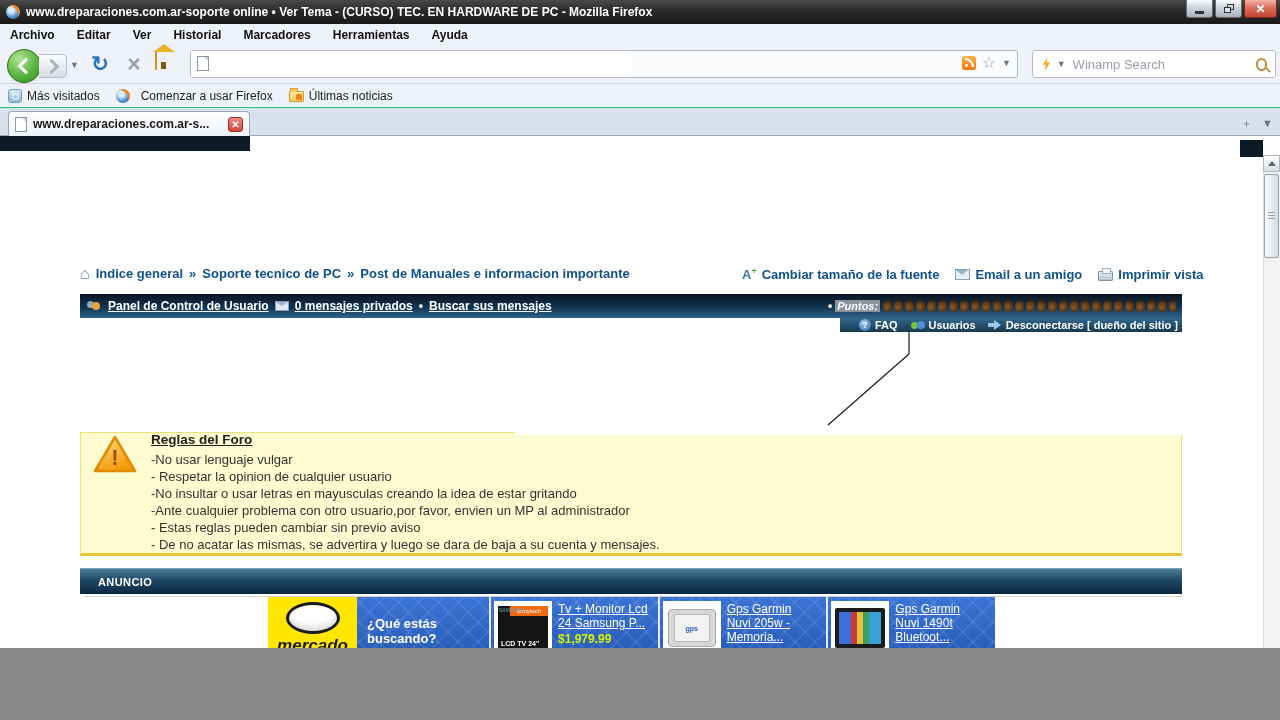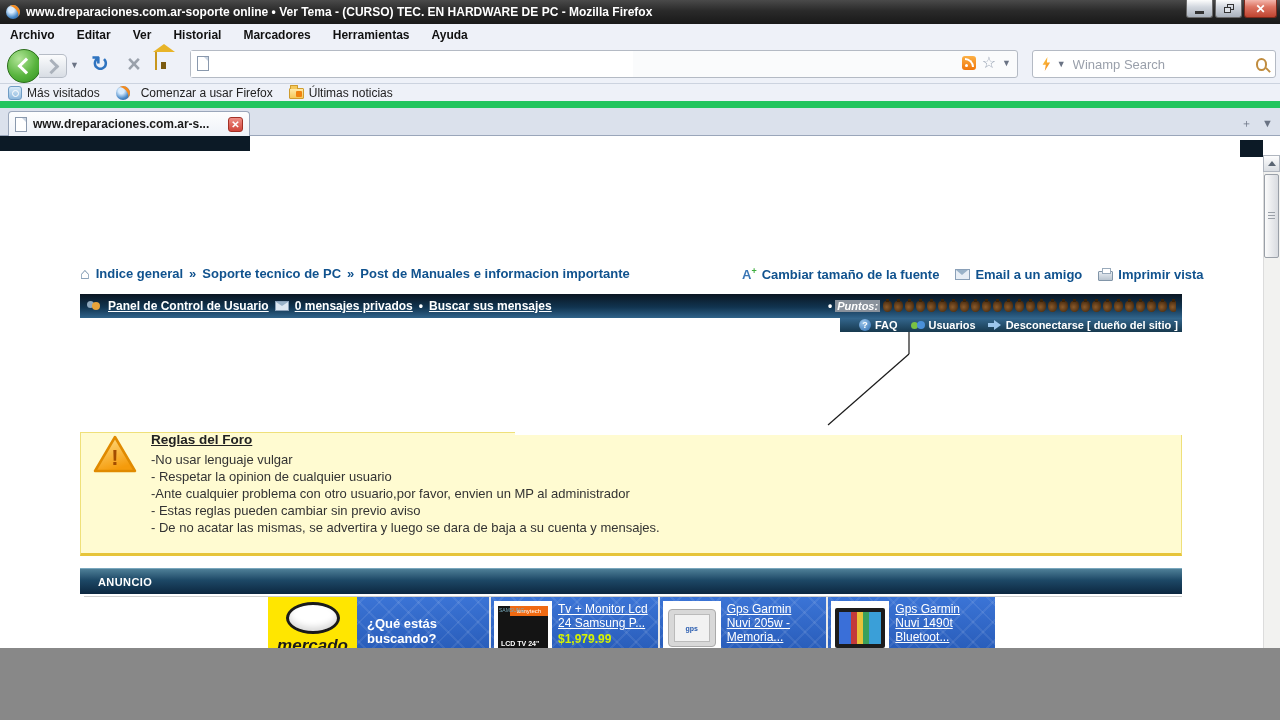--- a/index.html
+++ b/index.html
@@ -59,21 +59,21 @@
   .searchbox{left:1032px;top:50px;width:244px;height:28px;background:#fff;border:1px solid #b4bac4;border-radius:3px;
              box-sizing:border-box;display:flex;align-items:center;padding:0 8px;gap:5px;}
   .bolt{width:13px;height:14px;background:linear-gradient(135deg,#ffd24a,#f07a12);
         clip-path:polygon(60% 0,15% 55%,45% 55%,35% 100%,85% 40%,55% 40%);}
   .search-input{flex:1;border:none;outline:none;font-size:13px;color:#444;background:transparent;font-family:"Liberation Sans",sans-serif;}
   .search-input::placeholder{color:#9aa0ab;}
   .mag{position:relative;width:9px;height:9px;border:2px solid #c08c3e;border-radius:50%;}
   .mag::after{content:"";position:absolute;width:2px;height:6px;background:#c08c3e;transform:rotate(-45deg);left:9px;top:7px;}
 
   
-  .bmbar{left:0;top:84px;width:1280px;height:24px;background:#eef1f8;border-bottom:7px solid #22c55e;
+  .bmbar{left:0;top:84px;width:1280px;height:24px;background:#eef1f8;border-bottom:1px solid #22c55e;
          display:flex;align-items:center;gap:16px;padding-left:8px;font-size:12px;color:#222;box-sizing:border-box;}
   .bmitem{display:flex;align-items:center;gap:5px;}
   .mv-icon{width:14px;height:14px;border-radius:3px;background:linear-gradient(#d8eaf8,#8db8dd);border:1px solid #6f9cc4;position:relative;box-sizing:border-box;}
   .mv-icon::before{content:"";position:absolute;left:3px;top:3px;width:5px;height:5px;border:1px solid #fff;border-radius:50%;}
   .folder{width:15px;height:11px;background:linear-gradient(#ffe9a8,#f5c85a);border:1px solid #cf9c2e;border-radius:1px;position:relative;margin-top:2px;box-sizing:border-box;}
   .folder::before{content:"";position:absolute;top:-4px;left:0px;width:6px;height:3px;background:#f5c85a;border:1px solid #cf9c2e;border-bottom:none;border-radius:1px 1px 0 0;}
   .folder::after{content:"";position:absolute;right:1px;bottom:1px;width:6px;height:6px;border-radius:1px;background:#f0820f;}
 
   
   .tabbar{left:0;top:108px;width:1280px;height:28px;background:#dbe1ec;border-bottom:1px solid #9aa6ba;box-sizing:border-box;}
@@ -383,20 +383,21 @@
           <stop offset="1" stop-color="#f59b0b"></stop>
     </linearGradient>
       </defs>
     <polygon points="22,2 42,36 2,36" fill="url(#wg)" stroke="#e08a00" stroke-width="2.5" stroke-linejoin="round"></polygon>
     <text x="22" y="30" text-anchor="middle" font-family="Liberation Sans, sans-serif" font-size="22" font-weight="bold" fill="#a34d00">!</text>
   </svg>
   <div class="abs rules-title">Reglas del Foro</div>
   <div class="abs rules-lines">
     <div>-No usar lenguaje vulgar</div>
     <div>- Respetar la opinion de cualquier usuario</div>
+    <div>-No insultar o usar letras en mayusculas creando la idea de estar gritando</div>
     <div>-Ante cualquier problema con otro usuario,por favor, envien un MP al administrador</div>
     <div>- Estas reglas pueden cambiar sin previo aviso</div>
     <div>- De no acatar las mismas, se advertira y luego se dara de baja a su cuenta y mensajes.</div>
   </div>
 
   <div class="abs adbar">
     <span>ANUNCIO</span>
   </div>
   <div class="abs adarea"></div>
   <div class="abs adbanner">

